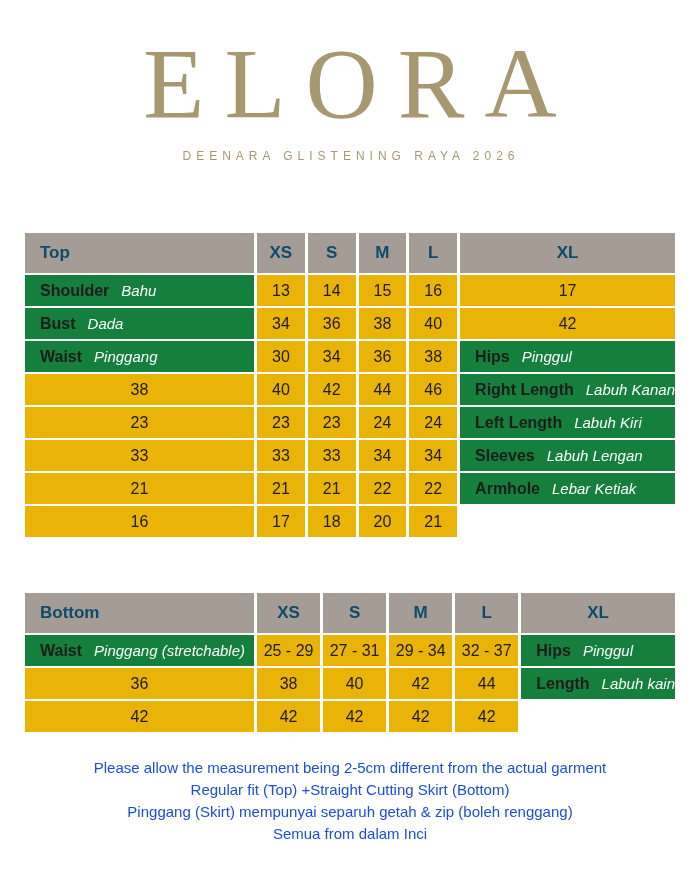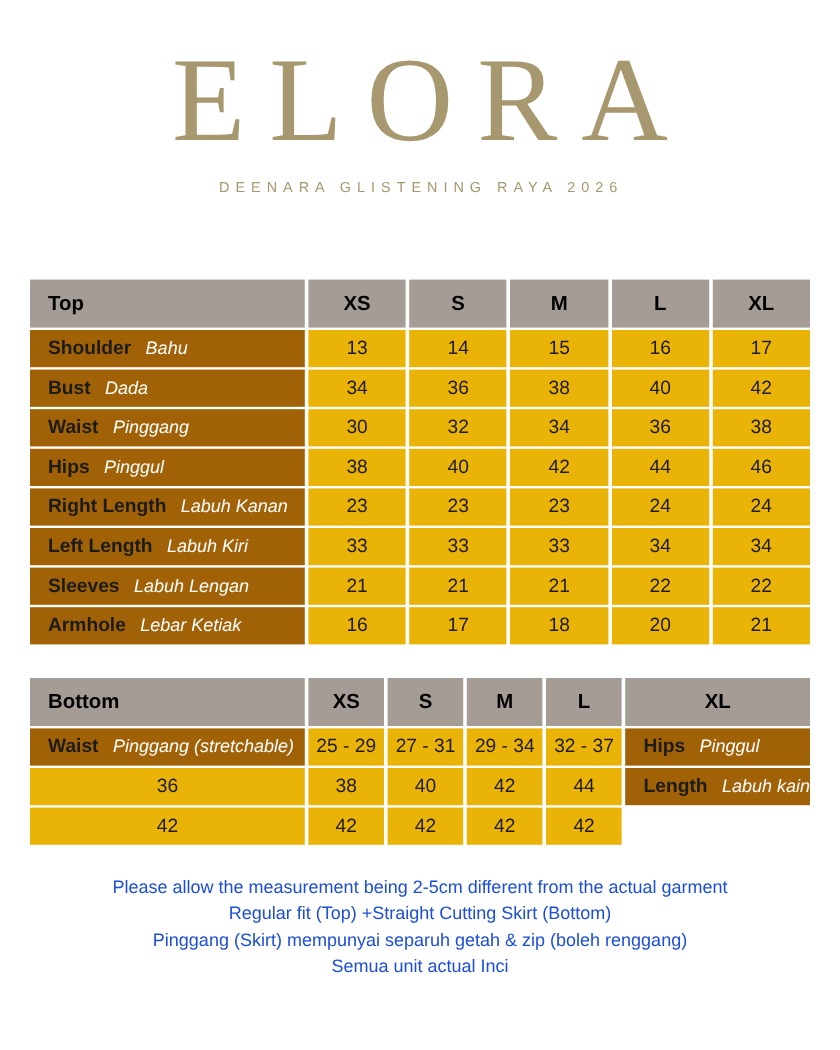--- a/index.html
+++ b/index.html
@@ -34,32 +34,32 @@
 
   
   .size-table {
     width: 650px;
     margin: 0 auto;
     display: grid;
     grid-template-columns: 229px 1fr 1fr 1fr 1fr 1fr;
     gap: 2px 3px;
   }
   #table-top { margin-top: 70px; }
-  #table-bottom { margin-top: 28px; }
+  #table-bottom { margin-top: 56px; }
 
   .size-table .th {
     background: #a59d95;
     height: 40px;
     display: flex; align-items: center; justify-content: center;
-    font-weight: bold; font-size: 17px; color: #000000;
+    font-weight: bold; font-size: 17px; color: #0c4a6e;
   }
   .size-table .th.title { justify-content: flex-start; padding-left: 15px; }
 
   .size-table .row-label {
-    background: #a16207;
+    background: #15803d;
     height: 31px;
     display: flex; align-items: center;
     padding-left: 15px;
     font-size: 16px; color: #1d1c1b;
     white-space: nowrap;
   }
   .row-label .en { font-weight: bold; }
   .row-label .my { font-style: italic; color: #fdfdfc; margin-left: 12px; font-size: 15px; }
 
   .size-table .cell {
@@ -111,21 +111,20 @@
       <div class="cell">34</div>
       <div class="cell">36</div>
       <div class="cell">38</div>
       <div class="cell">40</div>
       <div class="cell">42</div>
       <div class="row-label">
         <span class="en">Waist</span>
         <span class="my">Pinggang</span>
       </div>
       <div class="cell">30</div>
-      <div class="cell">32</div>
       <div class="cell">34</div>
       <div class="cell">36</div>
       <div class="cell">38</div>
       <div class="row-label">
         <span class="en">Hips</span>
         <span class="my">Pinggul</span>
       </div>
       <div class="cell">38</div>
       <div class="cell">40</div>
       <div class="cell">42</div>
@@ -201,16 +200,16 @@
       <div class="cell">42</div>
       <div class="cell">42</div>
       <div class="cell">42</div>
       <div class="cell">42</div>
     </section>
 
   <footer class="footer">
       <div class="footer-line">Please allow the measurement being 2-5cm different from the actual garment</div>
       <div class="footer-line">Regular fit (Top) +Straight Cutting Skirt (Bottom)</div>
       <div class="footer-line">Pinggang (Skirt) mempunyai separuh getah &amp; zip (boleh renggang)</div>
-      <div class="footer-line">Semua unit actual Inci</div>
+      <div class="footer-line">Semua from dalam Inci</div>
     </footer>
 
 </div>
 
 </body></html>

